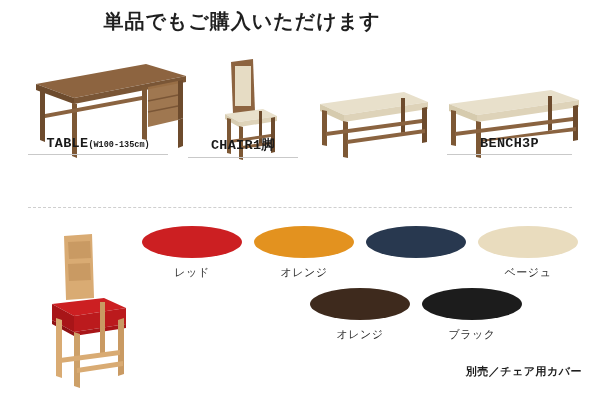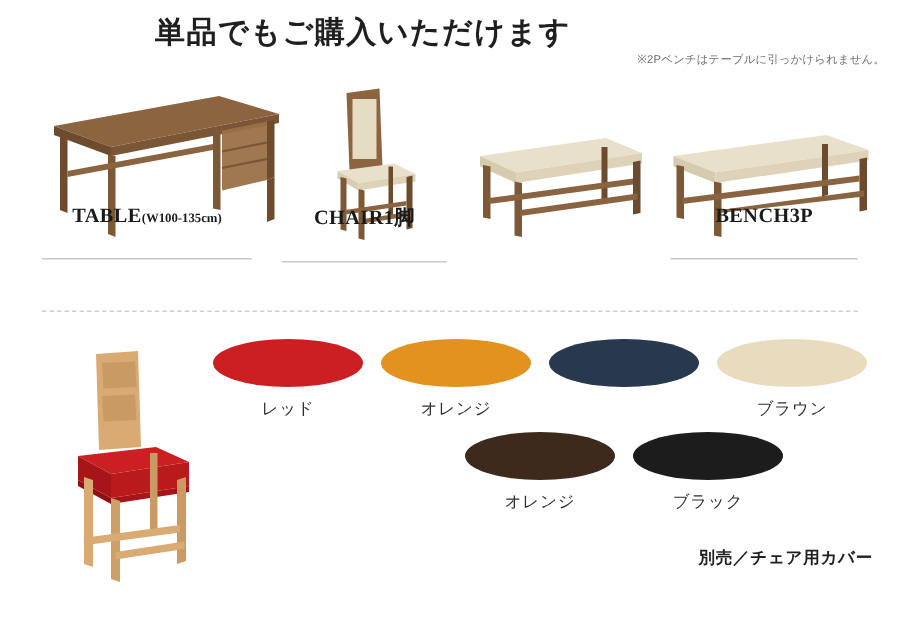--- a/index.html
+++ b/index.html
@@ -64,27 +64,27 @@
     position: absolute;
     left: 0;
     top: 136px;
     width: 600px;
     height: 24px;
   }
   .lbl {
     position: absolute;
     top: 0;
     text-align: center;
-    font-family: Liberation Serif, serif;
+    font-family: Liberation Mono, monospace;
     font-size: 13.5px;
     font-weight: bold;
     color: #1a1a1a;
     letter-spacing: 0.3px;
     border-bottom: 1px solid #c9c9c9;
-    padding-bottom: 20px;
+    padding-bottom: 3px;
     white-space: nowrap;
   }
   .lbl .small {
     font-size: 8.5px;
     font-weight: bold;
     letter-spacing: 0;
   }
 
   
   .divider {
@@ -139,21 +139,20 @@
     width: 130px;
     height: 160px;
   }
 </style>
 </head>
 <body>
 
 <div class="page">
 
   <div class="heading">単品でもご購入いただけます</div>
-  <div class="note">※2Pベンチはテーブルに引っかけられません。</div>
 
   <div class="products">
 
     <div class="prod" style="left:28px; width:160px; height:110px;">
       <svg class="art" width="160" height="110" viewBox="0 0 160 110">
 
         <polygon points="8,30 118,10 158,22 46,44" fill="#8d6440"></polygon>
         <polygon points="8,30 46,44 46,50 8,36" fill="#6d4b2d"></polygon>
         <polygon points="46,44 158,22 158,28 46,50" fill="#7a5636"></polygon>
 
@@ -269,21 +268,21 @@
       <div class="oval" style="background:#e3921f;"></div>
       <div class="name">オレンジ</div>
     </div>
 
     <div class="sw" style="left:362px; top:0;">
       <div class="oval" style="background:#28384f;"></div>
     </div>
 
     <div class="sw" style="left:474px; top:0;">
       <div class="oval" style="background:#e9dcbe;"></div>
-      <div class="name">ブラウン</div>
+      <div class="name">ベージュ</div>
     </div>
 
 
     <div class="sw" style="left:306px; top:62px;">
       <div class="oval" style="background:#3e2a1d;"></div>
       <div class="name">オレンジ</div>
     </div>
 
     <div class="sw" style="left:418px; top:62px;">
       <div class="oval" style="background:#1c1c1c;"></div>

